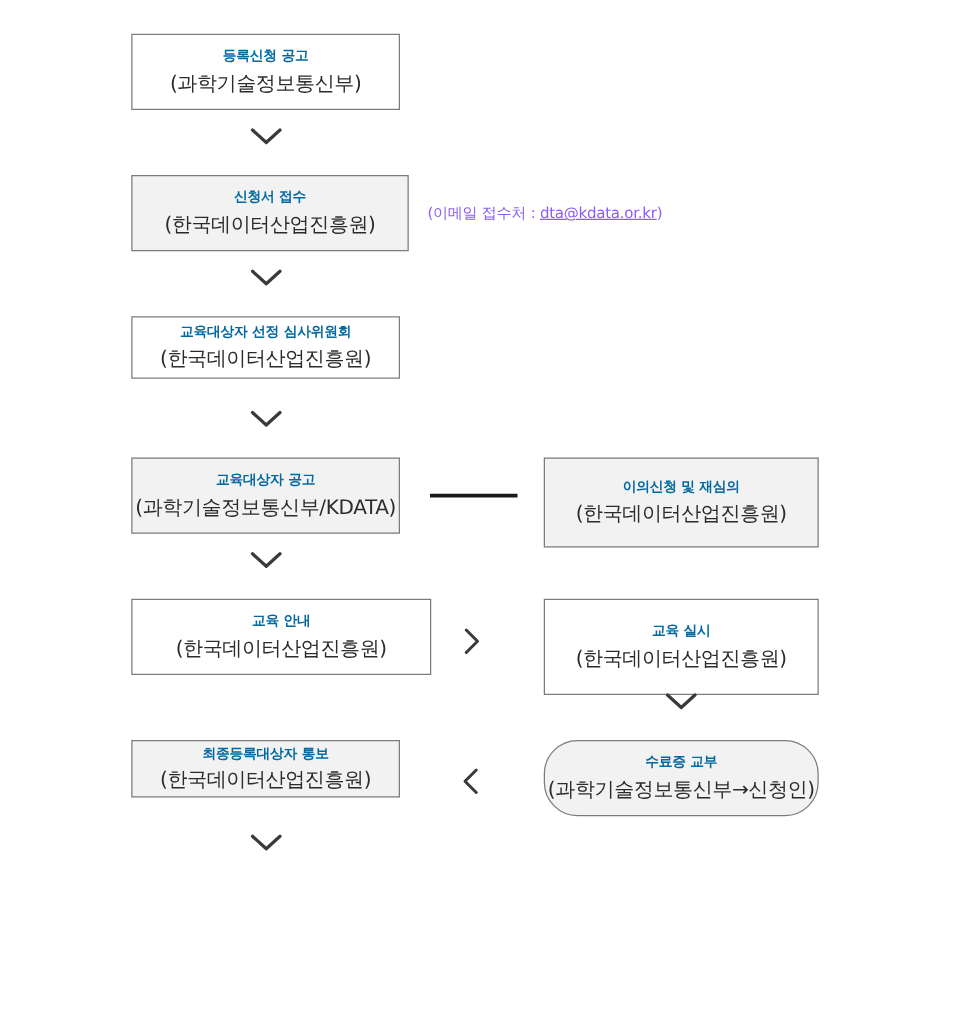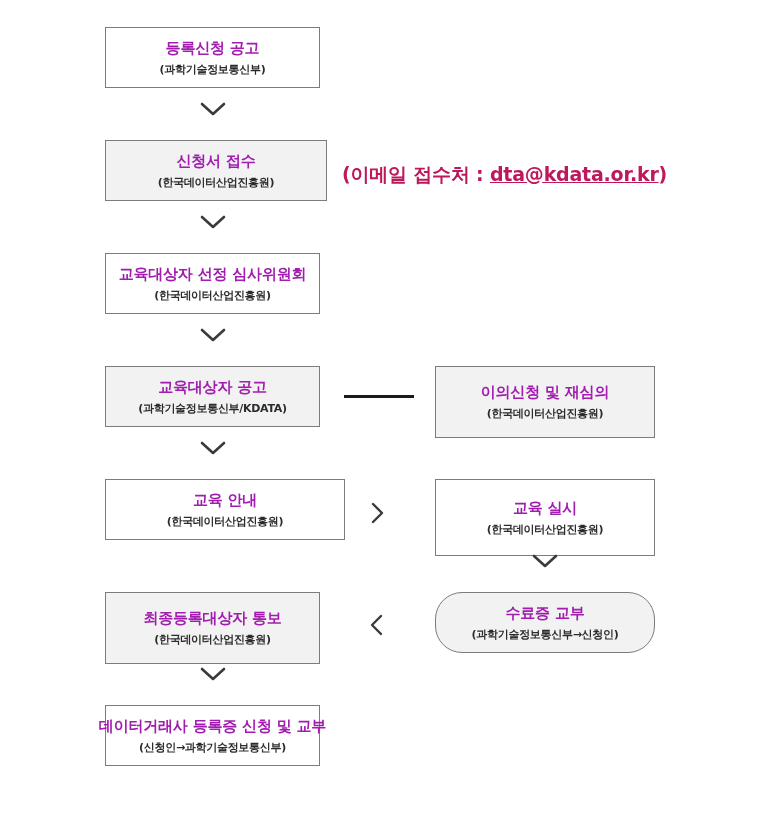--- a/index.html
+++ b/index.html
@@ -31,29 +31,29 @@
     flex-direction: column;
     align-items: center;
     justify-content: center;
     background: #ffffff;
     line-height: 1.25;
   }
   .node.filled {
     background: #f2f2f2;
   }
   .node .title {
-    font-size: 15px;
+    font-size: 11px;
     font-weight: bold;
-    color: #a21caf;
+    color: #0369a1;
     letter-spacing: -0.2px;
     white-space: nowrap;
   }
   .node .subtitle {
-    font-size: 11px;
-    font-weight: bold;
+    font-size: 16px;
+    font-weight: normal;
     color: #2b2b2b;
     letter-spacing: -0.3px;
     margin-top: 5px;
     white-space: nowrap;
   }
 
   
   .chev {
     position: absolute;
     color: #3a3a3a;
@@ -65,25 +65,24 @@
 
   
   .hline {
     position: absolute;
     background: #1a1a1a;
     height: 3px;
   }
 
   .note {
     position: absolute;
-    font-size: 19px;
-    color: #be185d;
+    font-size: 12px;
+    color: #8b5cf6;
     white-space: nowrap;
     letter-spacing: -0.2px;
-    font-weight: bold;
   }
   .note .email {
     text-decoration: underline;
   }
 </style>
 </head>
 <body>
 
 <div id="flowchart">
 
@@ -106,21 +105,21 @@
   <div class="note" style="left:342px; top:162px;">
     <span>(이메일 접수처 : </span><span class="email">dta@kdata.or.kr</span><span>)</span>
   </div>
 
   <span class="chev" style="left:199px; top:213px;">
     <svg width="28" height="18" viewBox="0 0 28 18" aria-hidden="true">
       <polyline points="3,4 14,14 25,4" fill="none" stroke="#3a3a3a" stroke-width="2.6" stroke-linecap="round" stroke-linejoin="round"></polyline>
     </svg>
   </span>
 
-  <div class="node" style="left:105px; top:253px; width:215px; height:61px;">
+  <div class="node" style="left:105px; top:253px; width:215px; height:50px;">
     <div class="title">교육대상자 선정 심사위원회</div>
     <div class="subtitle">(한국데이터산업진흥원)</div>
   </div>
 
   <span class="chev" style="left:199px; top:326px;">
     <svg width="28" height="18" viewBox="0 0 28 18" aria-hidden="true">
       <polyline points="3,4 14,14 25,4" fill="none" stroke="#3a3a3a" stroke-width="2.6" stroke-linecap="round" stroke-linejoin="round"></polyline>
     </svg>
   </span>
 
@@ -133,35 +132,31 @@
     <svg width="28" height="18" viewBox="0 0 28 18" aria-hidden="true">
       <polyline points="3,4 14,14 25,4" fill="none" stroke="#3a3a3a" stroke-width="2.6" stroke-linecap="round" stroke-linejoin="round"></polyline>
     </svg>
   </span>
 
   <div class="node" style="left:105px; top:479px; width:240px; height:61px;">
     <div class="title">교육 안내</div>
     <div class="subtitle">(한국데이터산업진흥원)</div>
   </div>
 
-  <div class="node filled" style="left:105px; top:592px; width:215px; height:72px;align-items:center;">
+  <div class="node filled" style="left:105px; top:592px; width:215px; height:46px;align-items:center;">
     <div class="title">최종등록대상자 통보</div>
     <div class="subtitle">(한국데이터산업진흥원)</div>
   </div>
 
   <span class="chev" style="left:199px; top:665px;">
     <svg width="28" height="18" viewBox="0 0 28 18" aria-hidden="true">
       <polyline points="3,4 14,14 25,4" fill="none" stroke="#3a3a3a" stroke-width="2.6" stroke-linecap="round" stroke-linejoin="round"></polyline>
     </svg>
   </span>
 
-  <div class="node" style="left:105px; top:705px; width:215px; height:61px;">
-    <div class="title">데이터거래사 등록증 신청 및 교부</div>
-    <div class="subtitle">(신청인→과학기술정보통신부)</div>
-  </div>
 
   <div class="hline" style="left:344px; top:395px; width:70px;"></div>
 
   <span class="chev" style="left:368px; top:500px;">
     <svg width="18" height="26" viewBox="0 0 18 26" aria-hidden="true">
       <polyline points="5,4 14,13 5,22" fill="none" stroke="#3a3a3a" stroke-width="2.4" stroke-linecap="round" stroke-linejoin="round"></polyline>
     </svg>
   </span>
 
   <span class="chev" style="left:368px; top:612px;">

